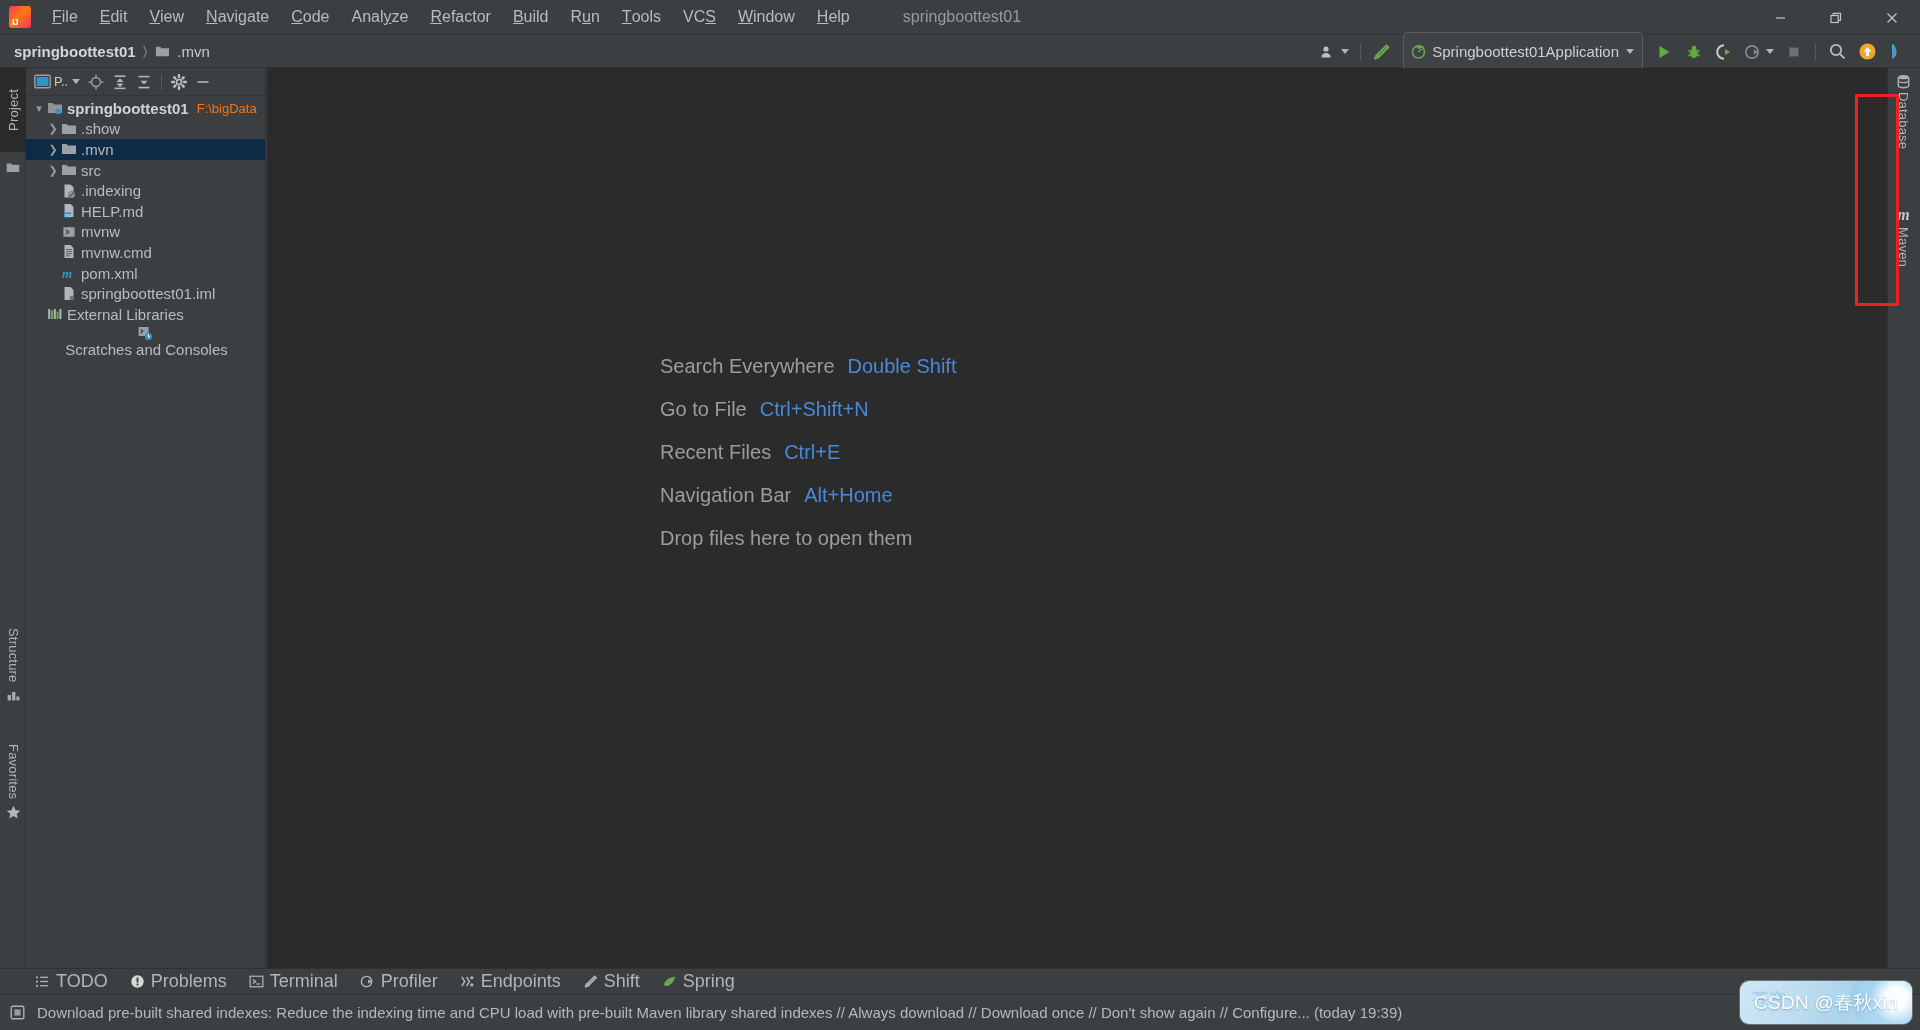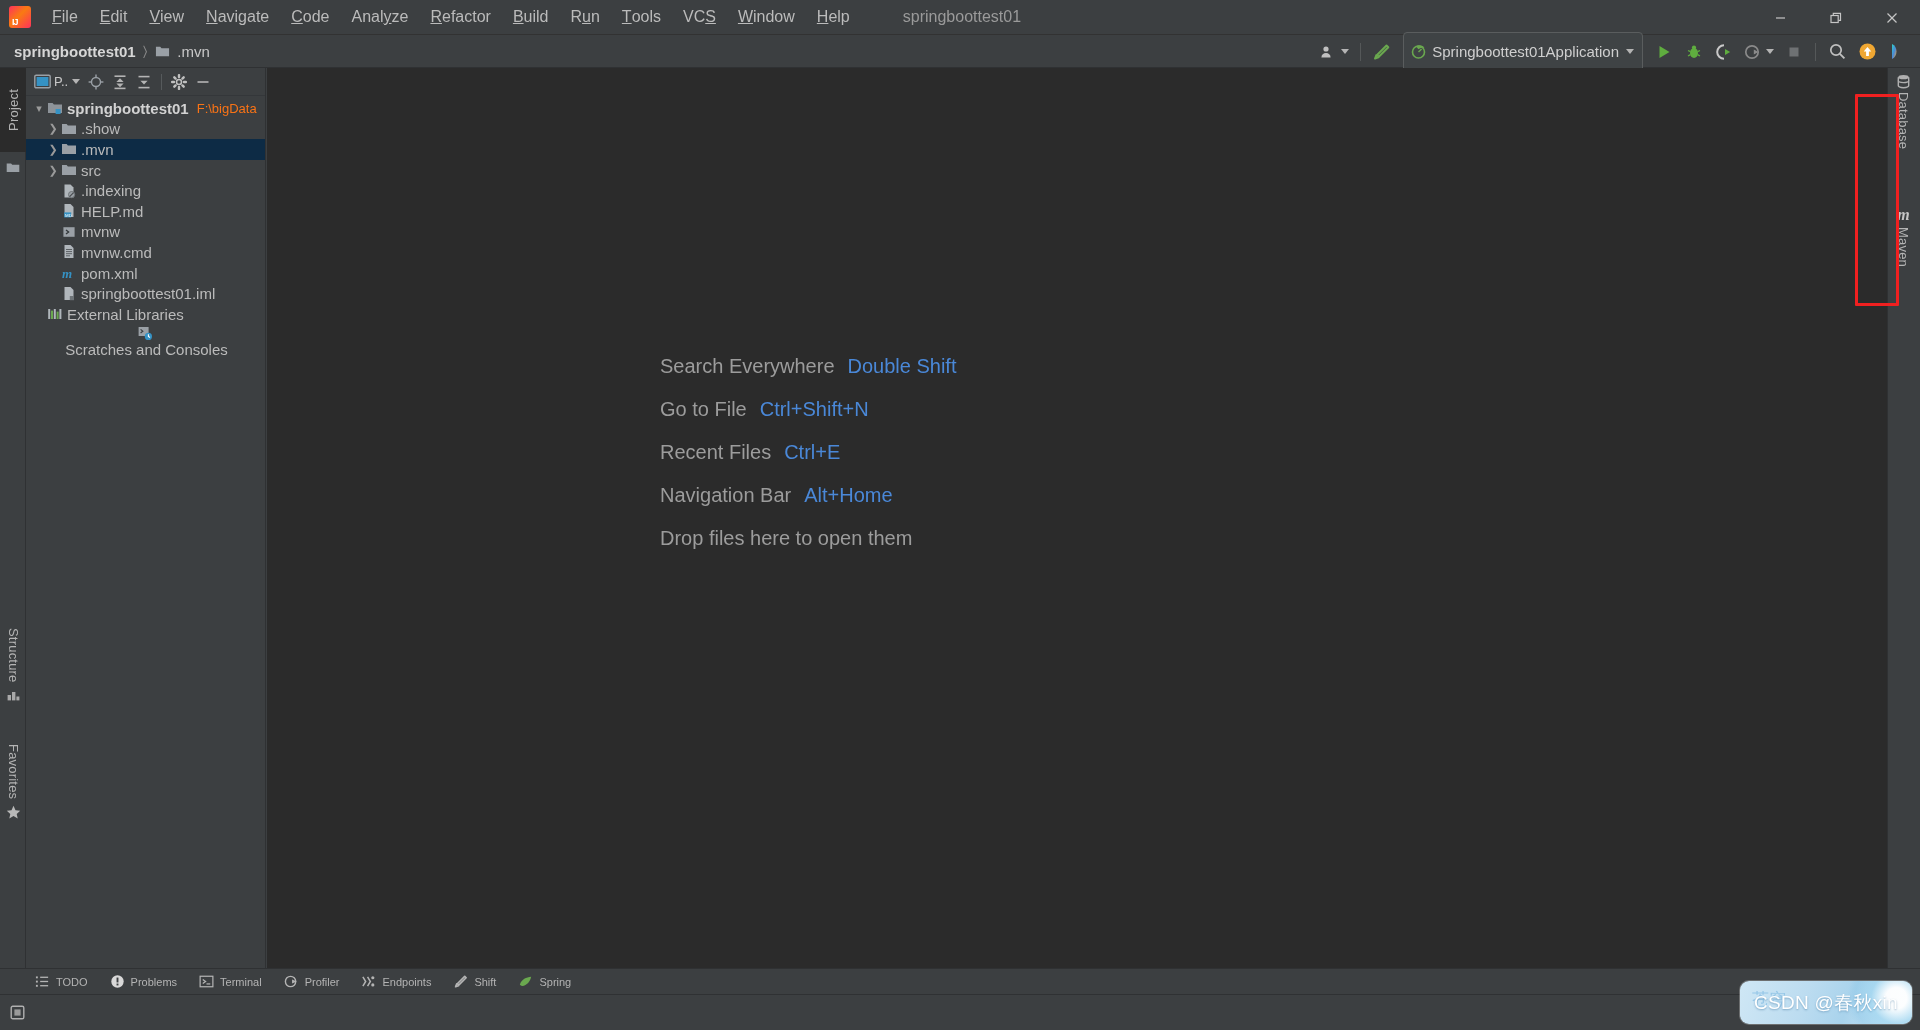--- a/index.html
+++ b/index.html
@@ -155,21 +155,21 @@
   }
 
   
   .bottom-stripe {
     position: absolute; bottom: 36px; left: 0; width: 1920px; height: 26px;
     background: #3c3f41; border-top: 1px solid #2f3133;
     display: flex; align-items: center; padding-left: 26px;
   }
   .bs-btn {
     display: flex; align-items: center; height: 22px; padding: 0 9px;
-    margin-right: 4px; border-radius: 3px; color: #b4b4b4; font-size: 11px;
+    margin-right: 4px; border-radius: 3px; color: #b4b4b4; font-size: 18px;
     white-space: nowrap;
   }
   .bs-btn .ic { margin-right: 6px; display: flex; align-items: center; }
 
   .statusbar {
     position: absolute; bottom: 0; left: 0; width: 1920px; height: 36px;
     background: #3c3f41; border-top: 1px solid #2f3133;
     display: flex; align-items: center;
   }
   .sb-icon { margin-left: 10px; margin-right: 12px; display: flex; flex: none; }
@@ -686,20 +686,21 @@
       </div>
     </div>
 
   <div class="statusbar">
     <span class="sb-icon">
       <svg width="15" height="15" viewBox="0 0 15 15">
         <rect x="1.2" y="1.2" width="12.6" height="12.6" rx="1.6" fill="none" stroke="#b0b0b0" stroke-width="1.4"></rect>
         <rect x="4.4" y="4.4" width="6.2" height="6.2" fill="#9a9a9a"></rect>
       </svg>
     </span>
+    <span class="sb-text">Download pre-built shared indexes: Reduce the indexing time and CPU load with pre-built Maven library shared indexes // Always download // Download once // Don't show again // Configure... (today 19:39)</span>
   </div>
 
   <div class="watermark">
     <span class="wm-cjk">苍穹</span>
     <span class="wm-text">CSDN @春秋xin</span>
   </div>
 
 </div>
 
 </body></html>

